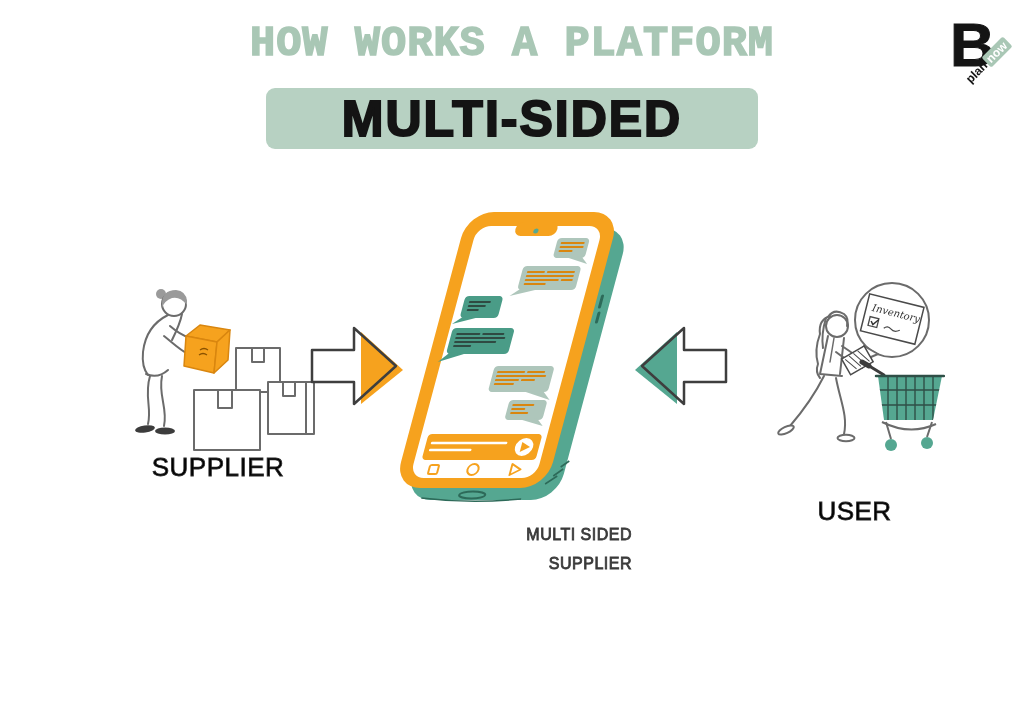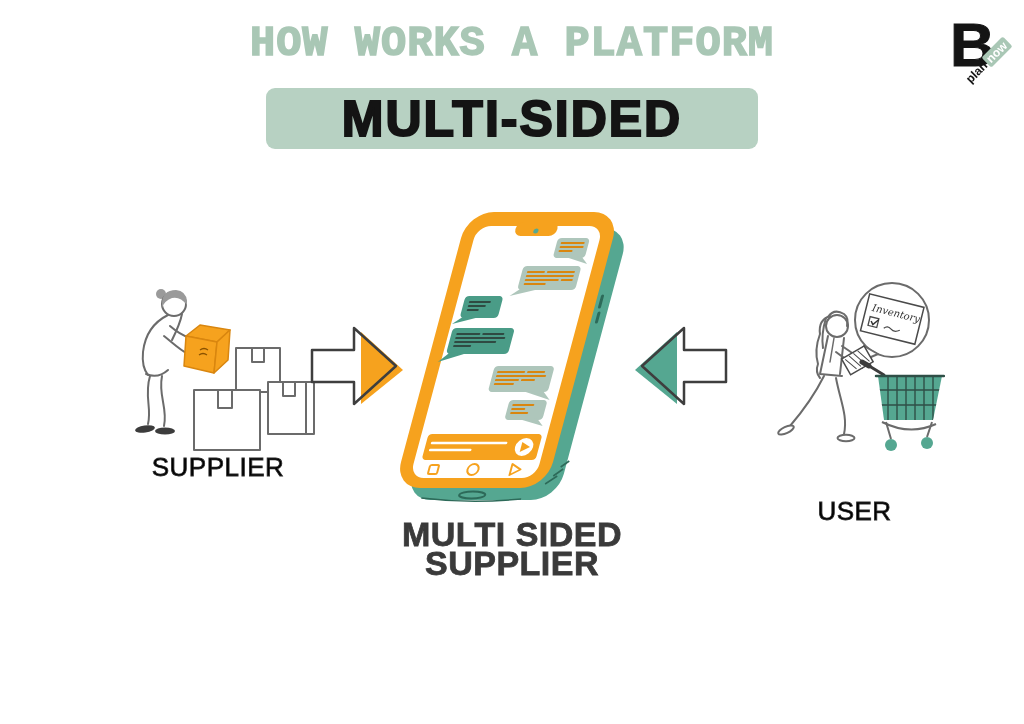--- a/index.html
+++ b/index.html
@@ -37,22 +37,22 @@
   .phone-illus{left:394px;top:210px;}
   .arrow-left{left:628px;top:322px;}
   .user-illus{left:760px;top:276px;}
   .side-label{
     position:absolute;text-align:center;font-weight:normal;font-size:26px;
     color:#000000;letter-spacing:.5px;-webkit-text-stroke:.8px #2b2b2b;
   }
   .sup-label{left:118px;top:452px;width:200px;}
   .user-label{left:762px;top:452px;width:185px;margin-top:44px;}
   .platform-label{
-    position:absolute;left:392px;top:520px;width:240px;text-align:center;
-    font-weight:bold;font-size:34px;line-height:29px;color:#3a3a3a;
+    position:absolute;left:392px;top:520px;width:240px;text-align:right;
+    font-weight:normal;font-size:16px;line-height:29px;color:#3a3a3a;
     letter-spacing:.5px;-webkit-text-stroke:.8px #3a3a3a;
   }
   
   .f-orange{fill:var(--orange);} .f-teal{fill:var(--teal);} .f-tealdark{fill:var(--teal-dark);}
   .f-sagebubble{fill:var(--sage-bubble);} .f-hair{fill:#9a9a9a;}
   .f-shoe{fill:#3c3c3c;}
   .s-line{stroke:var(--line);} .s-orangedark{stroke:var(--orange-dark);}
   .s-tealdeep{stroke:var(--teal-deep);} .s-dark{stroke:#4a4a4a;}
   .s-bubbletext{stroke:var(--bubble-text-dark);} .s-orangetext{stroke:var(--orange-dark);}
   .s-arrow{stroke:#3e3e3e;}

